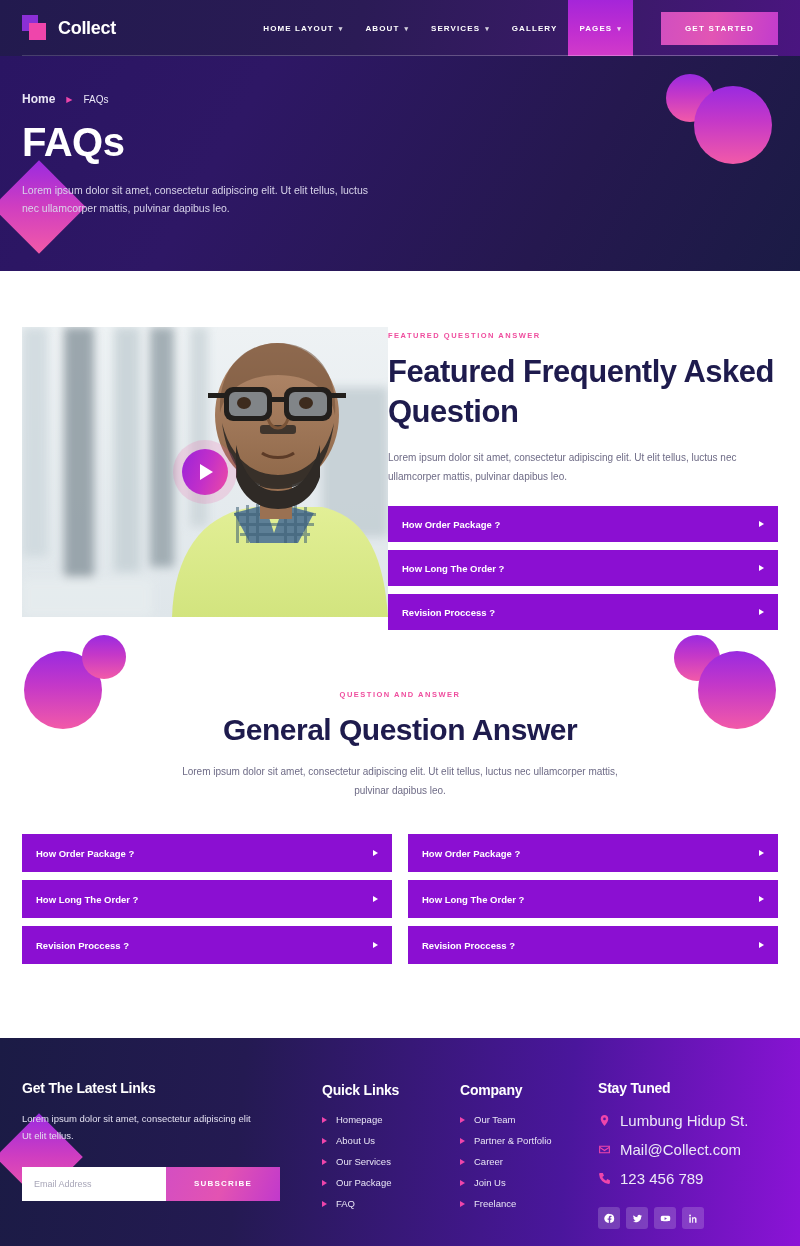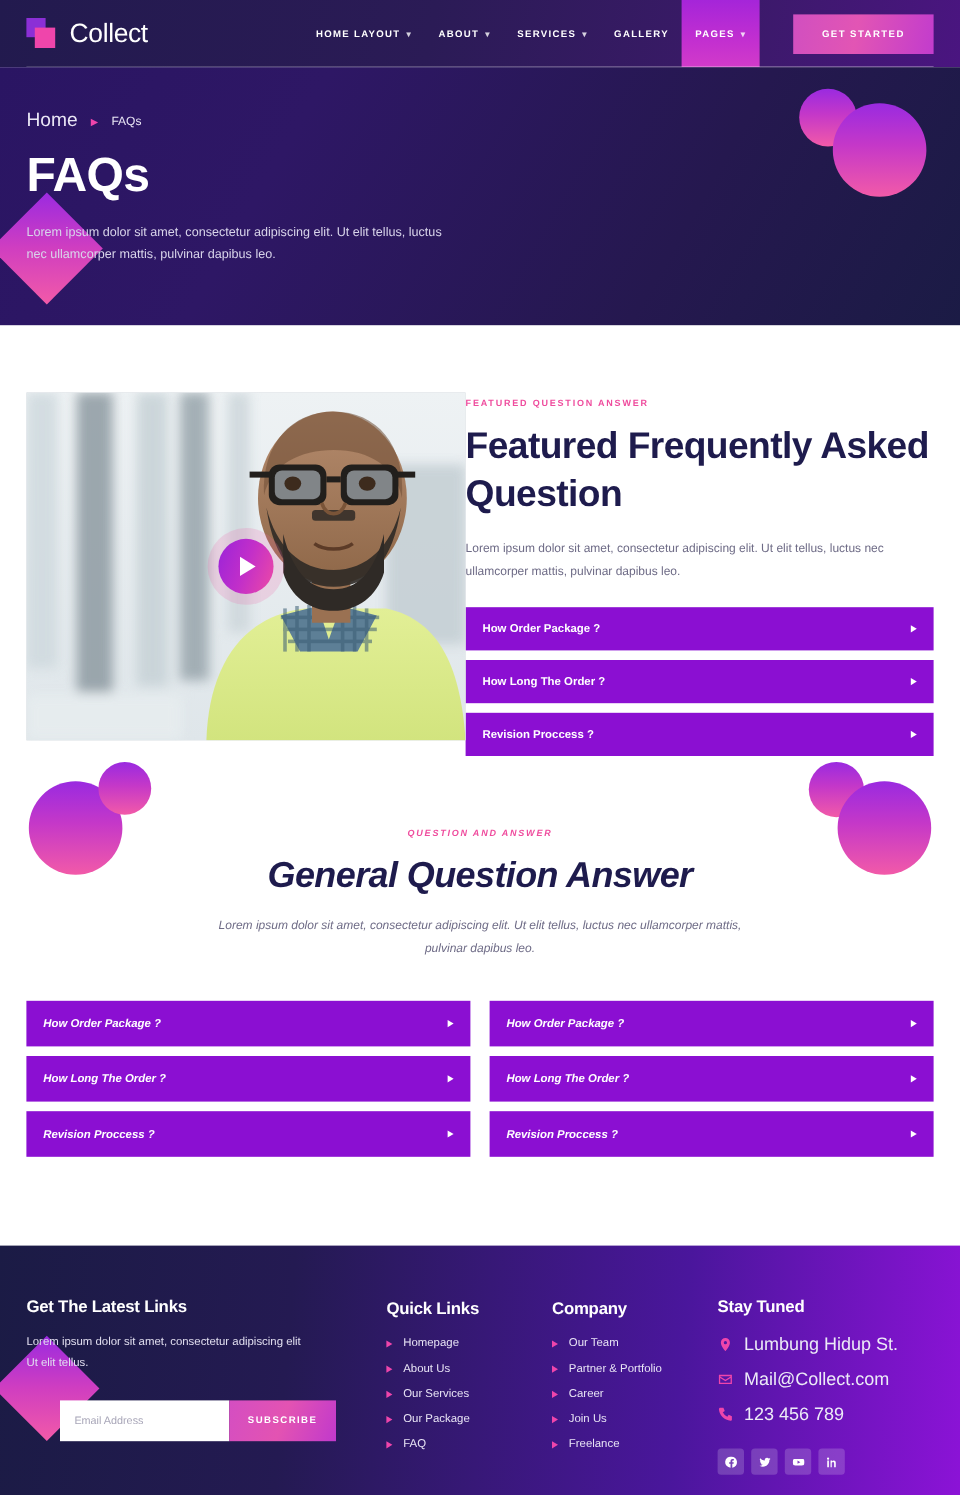--- a/index.html
+++ b/index.html
@@ -29,21 +29,21 @@
   .logo-mark { position: relative; width: 26px; height: 26px; }
   .logo-sq-a {
     position: absolute; left: 0; top: 0; width: 16px; height: 16px;
     background: #8b2fd6;
   }
   .logo-sq-b {
     position: absolute; left: 7px; top: 8px; width: 17px; height: 17px;
     background: #ef45ab;
   }
   .logo-text {
-    color: #ffffff; font-size: 22px; font-weight: 400; letter-spacing: -0.3px;
+    color: #ffffff; font-size: 18px; font-weight: 700; letter-spacing: -0.3px;
   }
   .nav {
     position: absolute; left: 0; right: 0; top: 0; bottom: 0;
     display: flex; align-items: stretch; justify-content: flex-end;
     padding-right: 22px;
   }
   .nav-spacer { flex: 1; }
   .nav-item {
     display: flex; align-items: center;
     color: #ffffff; font-size: 8px; font-weight: 700;
@@ -73,21 +73,21 @@
     background: linear-gradient(120deg, #2a1563 0%, #2e1765 30%, #25184f 70%, #1b1b45 100%);
     overflow: hidden;
     padding: 36px 22px 0 22px;
   }
   .hero-blobs { position: absolute; right: 28px; top: 14px; width: 120px; height: 95px; }
   .blob { position: absolute; border-radius: 50%; background: linear-gradient(180deg, #9a2ae0 0%, #c538c8 45%, #f25aa8 100%); }
   .hero-blob-sm { left: 14px; top: 4px; width: 48px; height: 48px; }
   .hero-blob-lg { left: 42px; top: 16px; width: 78px; height: 78px; }
 
   .breadcrumb { display: flex; align-items: center; gap: 11px; position: relative; z-index: 4; }
-  .bc-link { color: #e9e6f5; font-size: 16px; }
+  .bc-link { color: #e9e6f5; font-size: 12px; font-weight: bold; }
   .bc-sep { color: #ef45ab; font-size: 8px; }
   .bc-current { color: #e9e6f5; font-size: 10px; }
 
   .hero-diamond {
     position: absolute; left: 6px; top: 118px; width: 66px; height: 66px;
     background: linear-gradient(135deg, #9b2ae0 0%, #d03ec0 50%, #f25aa8 100%);
     transform: rotate(45deg);
     z-index: 1;
   }
   .hero-title {
@@ -150,21 +150,21 @@
   }
   .acc-label { color: #ffffff; font-size: 9.5px; font-weight: 700; }
   .acc-arrow {
     width: 0; height: 0;
     border-left: 5px solid #ffffff;
     border-top: 3.5px solid transparent;
     border-bottom: 3.5px solid transparent;
   }
 
   
-  .general { position: relative; padding: 60px 22px 12px 22px; overflow: hidden; font-style: italic; }
+  .general { position: relative; padding: 60px 22px 12px 22px; overflow: hidden; }
   .gen-blob-wrap-l { position: absolute; left: 24px; top: 5px; width: 110px; height: 100px; }
   .gen-blob-wrap-r { position: absolute; right: 24px; top: 5px; width: 110px; height: 100px; }
   .gl-lg { left: 0; top: 16px; width: 78px; height: 78px; }
   .gl-sm { left: 58px; top: 0; width: 44px; height: 44px; }
   .gr-sm { left: 8px; top: 0; width: 46px; height: 46px; }
   .gr-lg { left: 32px; top: 16px; width: 78px; height: 78px; }
   .gen-head { text-align: center; position: relative; z-index: 3; }
   .gen-title {
     color: #1e1b4d; font-size: 30px; font-weight: 700;
     letter-spacing: -0.5px; margin-top: 14px;
@@ -200,21 +200,21 @@
     background: linear-gradient(135deg, #9b2ae0 0%, #d03ec0 50%, #f25aa8 100%);
     transform: rotate(45deg); z-index: 1;
   }
   .news-form {
     display: flex; margin-top: 22px; position: relative; z-index: 3;
     width: 258px;
   }
   .news-input {
     flex: 1; height: 34px; border: 0; background: #ffffff;
     padding: 0 12px; font-family: "Liberation Sans", sans-serif;
-    font-size: 9px; color: #2a2a4a; margin-left: 28px;
+    font-size: 9px; color: #2a2a4a;
   }
   .news-input::placeholder { color: #a8a6b8; }
   .news-btn {
     width: 114px; height: 34px; border: 0;
     background: linear-gradient(110deg, #d44ec2 0%, #e353b2 50%, #c139cc 100%);
     color: #ffffff; font-size: 8px; font-weight: 700; letter-spacing: 1.2px;
     font-family: "Liberation Sans", sans-serif; text-transform: uppercase;
   }
   .flinks { margin-top: 16px; display: flex; flex-direction: column; gap: 10px; }
   .flink { display: flex; align-items: center; gap: 9px; }

